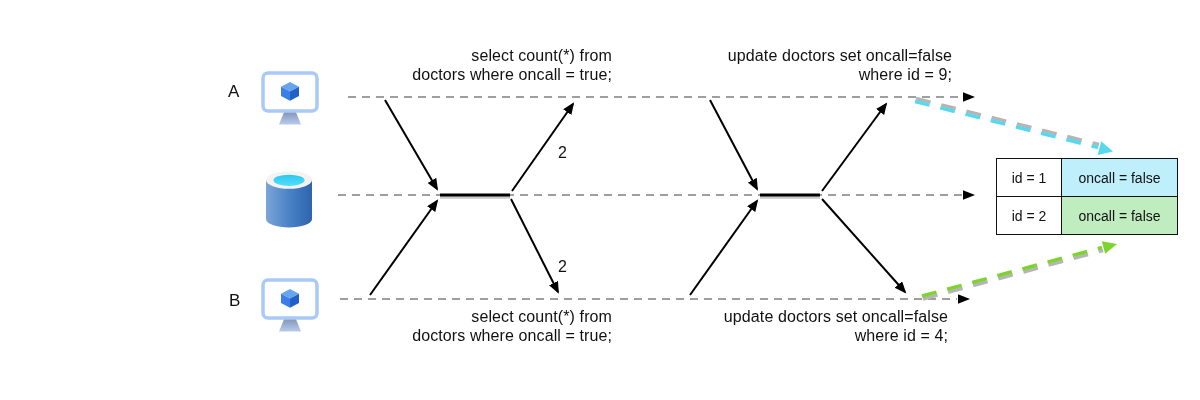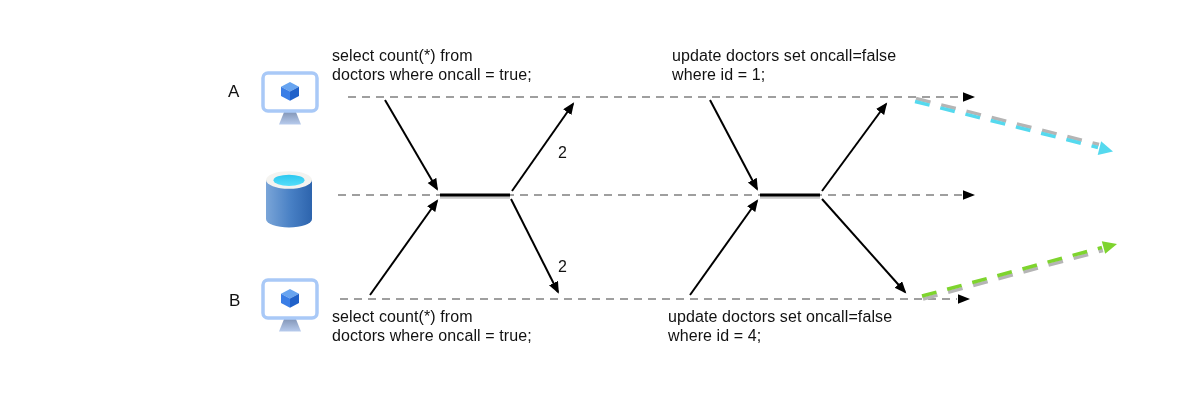--- a/index.html
+++ b/index.html
@@ -2,21 +2,21 @@
 <html><head>
 <meta charset="utf-8">
 <style>
   html,body{margin:0;padding:0;background:#fff;}
   #canvas{
     position:relative;width:1200px;height:400px;background:#ffffff;
     font-family:"Liberation Sans",sans-serif;color:#111;overflow:hidden;
   }
   #diagram-svg{position:absolute;left:0;top:0;}
   .qtext{
-    position:absolute;text-align:left;font-size:16px;line-height:19px;
+    position:absolute;text-align:right;font-size:16px;line-height:19px;
     color:#111;letter-spacing:0.1px;white-space:nowrap;
   }
   .actor-label{position:absolute;font-size:17px;color:#111;}
   .count-label{position:absolute;font-size:16px;color:#111;}
   #result-table{
     position:absolute;left:996px;top:158px;border-collapse:collapse;
     font-size:14px;color:#111;background:#fff;
   }
   #result-table td{
     border:1.5px solid #111;text-align:center;padding:0;
@@ -118,30 +118,42 @@
   <div class="actor-label" style="left:228px;top:82px;">A</div>
   <div class="actor-label" style="left:229px;top:291px;">B</div>
 
   <div class="qtext" style="left:332px;top:46px;width:280px;">
     <div>select count(*) from</div>
     <div>doctors where oncall = true;</div>
   </div>
 
   <div class="qtext" style="left:672px;top:46px;width:280px;">
     <div>update doctors set oncall=false</div>
-    <div>where id = 1;</div>
+    <div>where id = 9;</div>
   </div>
 
   <div class="qtext" style="left:332px;top:307px;width:280px;">
     <div>select count(*) from</div>
     <div>doctors where oncall = true;</div>
   </div>
 
   <div class="qtext" style="left:668px;top:307px;width:280px;">
     <div>update doctors set oncall=false</div>
     <div>where id = 4;</div>
   </div>
 
   <div class="count-label" style="left:558px;top:144px;">2</div>
   <div class="count-label" style="left:558px;top:258px;">2</div>
 
+  <table id="result-table">
+    <tbody>
+        <tr>
+      <td class="id-cell">id = 1</td>
+      <td class="val-cell" style="background: rgb(191, 239, 251);">oncall = false</td>
+    </tr>
+    <tr>
+      <td class="id-cell">id = 2</td>
+      <td class="val-cell" style="background: rgb(192, 237, 192);">oncall = false</td>
+    </tr>
+  </tbody>
+    </table>
 
 </div>
 
 </body></html>

